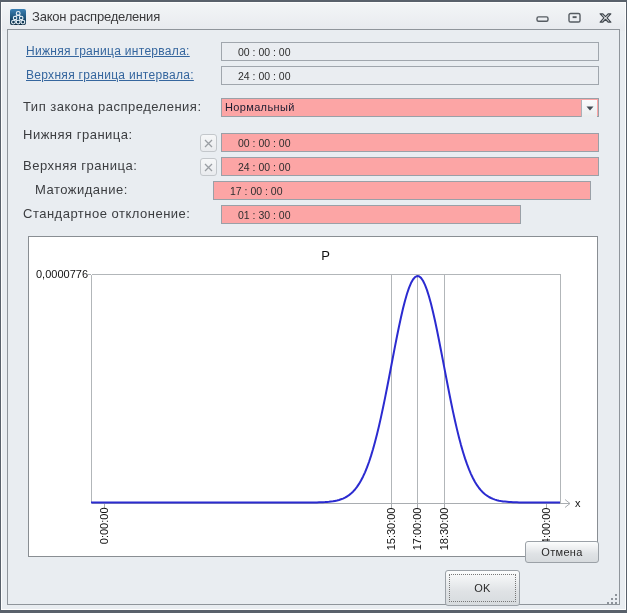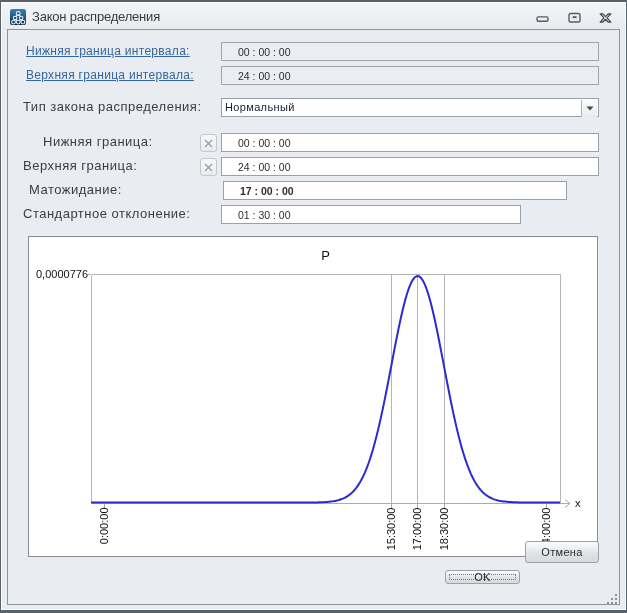--- a/index.html
+++ b/index.html
@@ -7,21 +7,21 @@
 body { font-family:"Liberation Sans", sans-serif; position:relative; background:#59616b; }
 .abs { position:absolute; }
 #whiteline { left:1px; right:1px; top:2px; bottom:3px; background:#fdfdfd; }
 #bgframe { left:2px; right:2px; top:3px; bottom:4px; background:linear-gradient(#f3f5f7, #e7eaee 28px, #e9edf1 28px); }
 #client { left:7px; top:29px; width:613px; height:576px; border:1px solid #8f959b; background:#e9edf1; }
 #icon { left:10px; top:9px; width:16px; height:16px; }
 #title { left:32px; top:10px; font-size:13px; letter-spacing:-0.2px; line-height:14px; color:#3a3a3c; }
 .label { font-size:13px; letter-spacing:0.5px; line-height:14px; color:#3b3d40; white-space:nowrap; }
 .link { font-size:12px; letter-spacing:0.3px; line-height:14px; color:#35669e; text-decoration:underline; white-space:nowrap; }
 .box { background:#eaedf1; border:1px solid #a0a6ad; }
-.wbox { background:#ffffff; border:1px solid #9aa0a7; }
+.wbox { background:#fca5a5; border:1px solid #9aa0a7; }
 .val { font-size:10.5px; color:#2e2e2e; padding-left:16px; padding-top:1px; display:flex; align-items:center; }
 .xbtn { width:17px; height:18px; border:1px solid #c3c7cb; border-radius:3px;
   background:linear-gradient(#f6f7f8, #e9ebee); color:#97836f; display:flex; align-items:center; justify-content:center; }
 #combobtn { right:1px; top:1px; width:16px; height:17px; border-left:1px solid #aab0b6;
   background:linear-gradient(#fafbfc, #e9ecee); display:flex; align-items:center; justify-content:center; }
 .btn { border:1px solid #9ba1a7; border-radius:3px; background:linear-gradient(#fcfdfd, #dfe2e5 60%, #d7dbde);
   font-size:11px; letter-spacing:0.3px; color:#2a2a2a; display:flex; align-items:center; justify-content:center; }
 #okfocus { position:absolute; left:3px; top:3px; right:3px; bottom:3px; border:1px dotted #777; border-radius:1px; }
 </style>
 </head>
@@ -69,38 +69,38 @@
 <div class="abs label" style="left:23px; top:100px;">Тип закона распределения:</div>
 <div class="abs wbox" style="left:221px; top:98px; width:378px; height:19px;">
   <div class="abs" style="left:3px; top:2px; font-size:11px; line-height:13px; letter-spacing:0.35px; color:#1d1d30;">Нормальный</div>
   <div class="abs" id="combobtn">
       <svg width="8" height="5" viewBox="0 0 8 5">
         <path d="M0.5 0.5 L7.5 0.5 L4 4.5 Z" fill="#434a52"></path>
       </svg>
     </div>
 </div>
 
-<div class="abs label" style="left:23px; top:135px;margin-left:20px;">Нижняя граница:</div>
+<div class="abs label" style="left:23px; top:128px;">Нижняя граница:</div>
 <div class="abs xbtn" style="left:200px; top:134px;">
     <svg width="9" height="9" viewBox="0 0 9 9">
       <path d="M1 1 L8 8 M8 1 L1 8" stroke="#9a9ea3" stroke-width="1.3"></path>
     </svg>
   </div>
 <div class="abs wbox val" style="left:221px; top:133px; width:378px; height:19px;">00 : 00 : 00</div>
 
 <div class="abs label" style="left:23px; top:159px;">Верхняя граница:</div>
 <div class="abs xbtn" style="left:200px; top:158px;">
     <svg width="9" height="9" viewBox="0 0 9 9">
       <path d="M1 1 L8 8 M8 1 L1 8" stroke="#9a9ea3" stroke-width="1.3"></path>
     </svg>
   </div>
 <div class="abs wbox val" style="left:221px; top:157px; width:378px; height:19px;">24 : 00 : 00</div>
 
-<div class="abs label" style="left:29px; top:183px;">Матожидание:</div>
-<div class="abs wbox val" style="left:223px; top:181px; width:344px; height:19px;font-weight:bold;">17 : 00 : 00</div>
+<div class="abs label" style="left:35px; top:183px;">Матожидание:</div>
+<div class="abs wbox val" style="left:213px; top:181px; width:378px; height:19px;">17 : 00 : 00</div>
 
 <div class="abs label" style="left:23px; top:207px;">Стандартное отклонение:</div>
 <div class="abs wbox val" style="left:221px; top:205px; width:300px; height:19px;">01 : 30 : 00</div>
 
 <div class="abs" style="left:28px; top:236px;">
 <svg width="570" height="321" viewBox="0 0 570 321" font-family="Liberation Sans, sans-serif">
 <rect x="0.5" y="0.5" width="569" height="320" fill="#ffffff" stroke="#898e93"></rect>
 <text x="297.5" y="24" font-size="13" fill="#111" text-anchor="middle">P</text>
 
 <g shape-rendering="crispEdges" stroke="#b2b6b9" fill="none">
@@ -119,21 +119,21 @@
 <text transform="translate(80 271.5) rotate(-90)" text-anchor="end">0:00:00</text>
 <text transform="translate(367 271.5) rotate(-90)" text-anchor="end">15:30:00</text>
 <text transform="translate(393 271.5) rotate(-90)" text-anchor="end">17:00:00</text>
 <text transform="translate(420 271.5) rotate(-90)" text-anchor="end">18:30:00</text>
 <text transform="translate(522 271.5) rotate(-90)" text-anchor="end">24:00:00</text>
 </g>
 <path id="curve" d="M63 266.5 L285 266.5 L287 266.4 L289 266.4 L291 266.3 L293 266.2 L295 266.2 L297 266.1 L299 265.9 L301 265.8 L303 265.5 L305 265.3 L307 264.9 L309 264.5 L311 264 L313 263.3 L315 262.6 L317 261.6 L319 260.5 L321 259.1 L323 257.5 L325 255.7 L327 253.5 L329 250.9 L331 247.9 L333 244.5 L335 240.7 L337 236.3 L339 231.4 L341 226 L343 219.9 L345 213.3 L347 206.1 L349 198.3 L351 190 L353 181.1 L355 171.8 L357 162.1 L359 152 L361 141.7 L363 131.2 L365 120.7 L367 110.4 L369 100.2 L371 90.5 L373 81.2 L375 72.6 L377 64.7 L379 57.8 L381 51.9 L383 47.1 L385 43.5 L387 41.1 L389 40.1 L391 40.3 L393 41.9 L395 44.8 L397 48.9 L399 54.1 L401 60.5 L403 67.8 L405 75.9 L407 84.8 L409 94.3 L411 104.2 L413 114.5 L415 124.9 L417 135.4 L419 145.8 L421 156 L423 166 L425 175.6 L427 184.7 L429 193.4 L431 201.5 L433 209.1 L435 216 L437 222.4 L439 228.2 L441 233.4 L443 238.1 L445 242.3 L447 246 L449 249.2 L451 252 L453 254.4 L455 256.5 L457 258.2 L459 259.7 L461 261 L463 262 L465 262.9 L467 263.6 L469 264.2 L471 264.7 L473 265.1 L475 265.4 L477 265.6 L479 265.8 L481 266 L483 266.1 L485 266.2 L487 266.3 L489 266.3 L491 266.4 L493 266.4 L496 266.5 L532 266.5" stroke="#2b2bd0" stroke-width="2" fill="none" stroke-linejoin="round"></path>
 </svg>
 </div>
 
-<div class="abs btn" style="left:445px; top:570px; width:75px; height:14px;">OK<div id="okfocus"></div></div>
+<div class="abs btn" style="left:445px; top:570px; width:75px; height:36px;">OK<div id="okfocus"></div></div>
 <div class="abs btn" style="left:525px; top:541px; width:74px; height:22px;">Отмена</div>
 
 <svg class="abs" style="left:605px; top:592px;" width="14" height="14" viewBox="0 0 14 14">
 <g fill="#8d939a">
 <rect x="10" y="2" width="2" height="2"></rect>
       <rect x="6" y="6" width="2" height="2"></rect>
       <rect x="10" y="6" width="2" height="2"></rect>
 <rect x="2" y="10" width="2" height="2"></rect>
       <rect x="6" y="10" width="2" height="2"></rect>
       <rect x="10" y="10" width="2" height="2"></rect>

